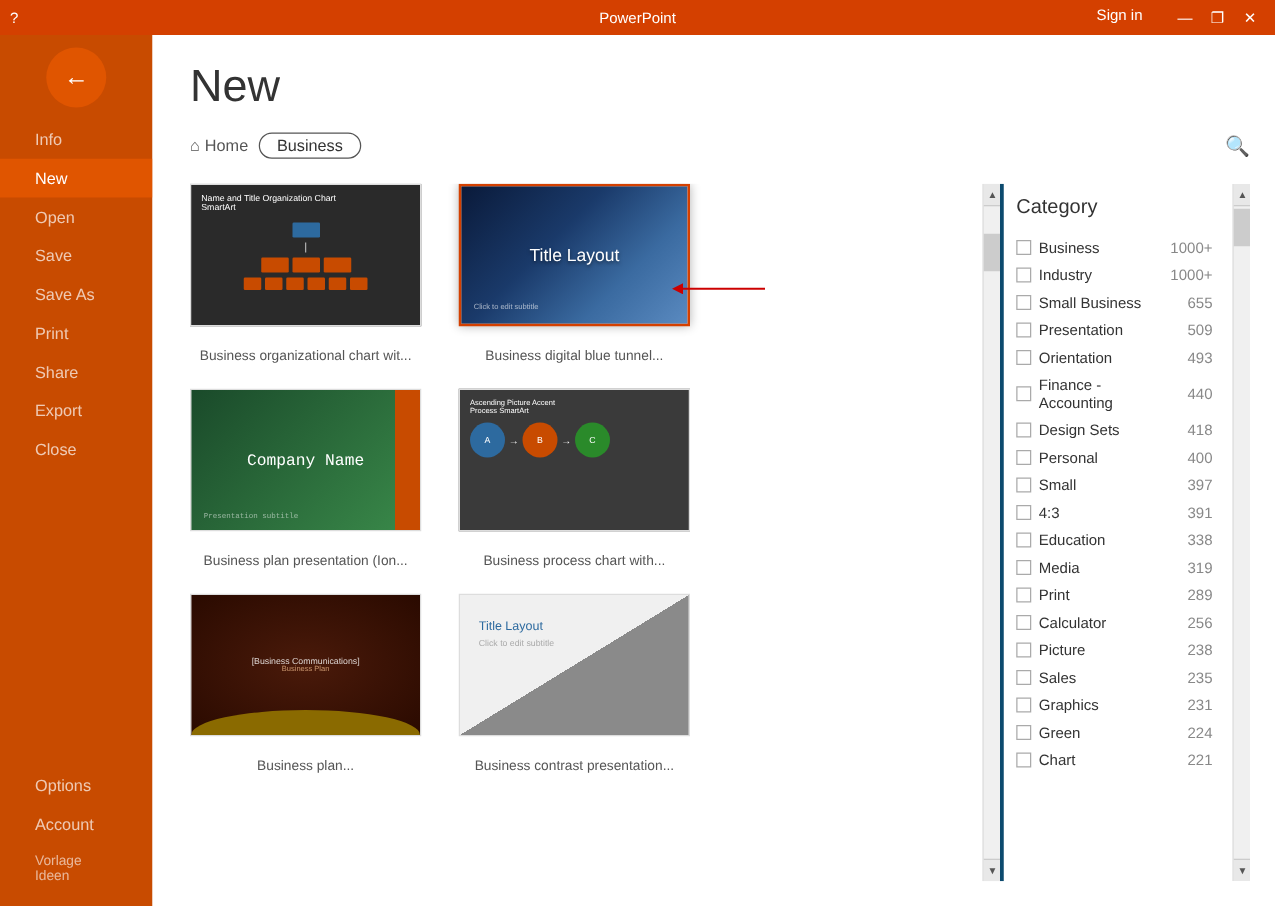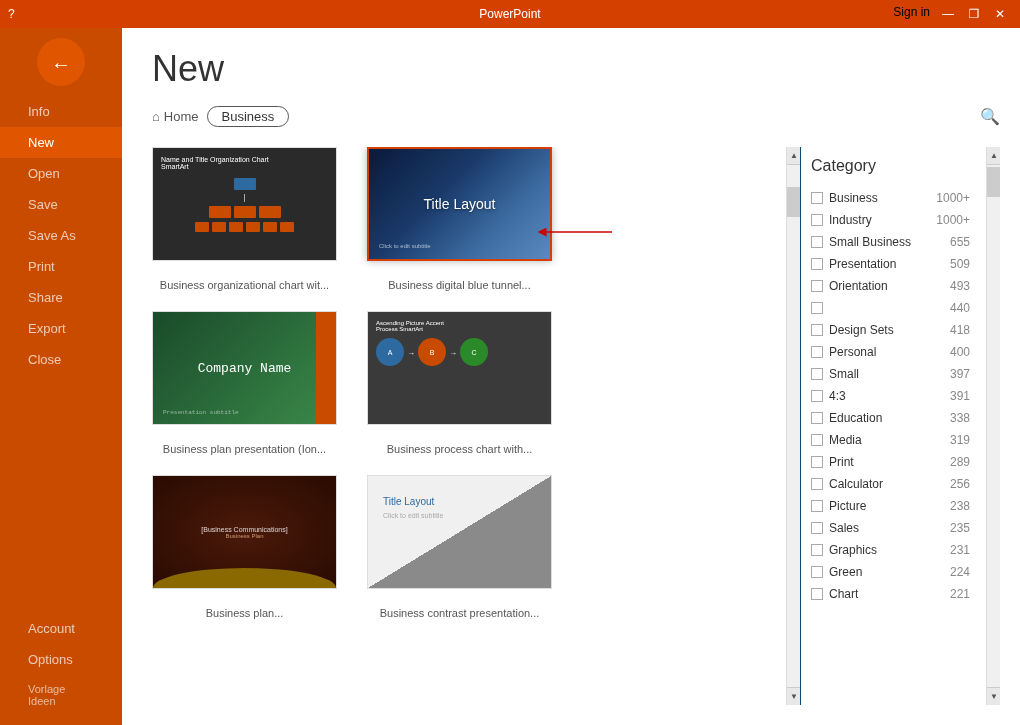--- a/index.html
+++ b/index.html
@@ -38,23 +38,23 @@
       display: flex;
       align-items: center;
       justify-content: center;
     }
     .title-bar-question {
       color: white;
       font-size: 12px;
       margin-right: 8px;
     }
     .sign-in-btn {
-      color: #000000;
+      color: #ffffff;
       font-size: 12px;
-      margin-right: 4px;
+      margin-right: 20px;
       cursor: pointer;
     }
 
     
     .app-container {
       display: flex;
       height: 697px;
     }
 
     
@@ -324,21 +324,21 @@
       font-size: 7px;
       position: absolute;
       left: 15px;
       top: 36px;
     }
 
     
     .right-panel {
       width: 200px;
       background: white;
-      border-left: 1px solid #0c4a6e;
+      border-left: 3px solid #0c4a6e;
       overflow: hidden;
       position: relative;
     }
     .right-scroll-bar {
       position: absolute;
       right: 0;
       top: 0;
       width: 14px;
       height: 100%;
       background: #f0f0f0;
@@ -507,24 +507,24 @@
     </div>
     <div class="sidebar-item">
       <span>Export</span>
     </div>
     <div class="sidebar-item">
       <span>Close</span>
     </div>
     <div class="sidebar-spacer"></div>
     <div class="sidebar-bottom">
       <div class="sidebar-item">
-        <span>Account</span>
+        <span>Options</span>
       </div>
       <div class="sidebar-item">
-        <span>Options</span>
+        <span>Account</span>
       </div>
       <div class="sidebar-item" style="font-size:11px; color:rgba(255,255,255,0.6);">Vorlage Ideen</div>
     </div>
   </div>
 
   <div class="content-area">
     <div class="content-inner">
       <h1 class="page-title">New</h1>
 
       <div class="breadcrumb">
@@ -668,20 +668,21 @@
       <span class="cat-name">Presentation</span>
       <span class="cat-count">509</span>
     </div>
                 <div class="category-item">
       <div class="cat-checkbox"></div>
       <span class="cat-name">Orientation</span>
       <span class="cat-count">493</span>
     </div>
                 <div class="category-item">
       <div class="cat-checkbox"></div>
+      <span class="cat-name">Finance - Accounting</span>
       <span class="cat-count">440</span>
     </div>
                 <div class="category-item">
       <div class="cat-checkbox"></div>
       <span class="cat-name">Design Sets</span>
       <span class="cat-count">418</span>
     </div>
                 <div class="category-item">
       <div class="cat-checkbox"></div>
       <span class="cat-name">Personal</span>

